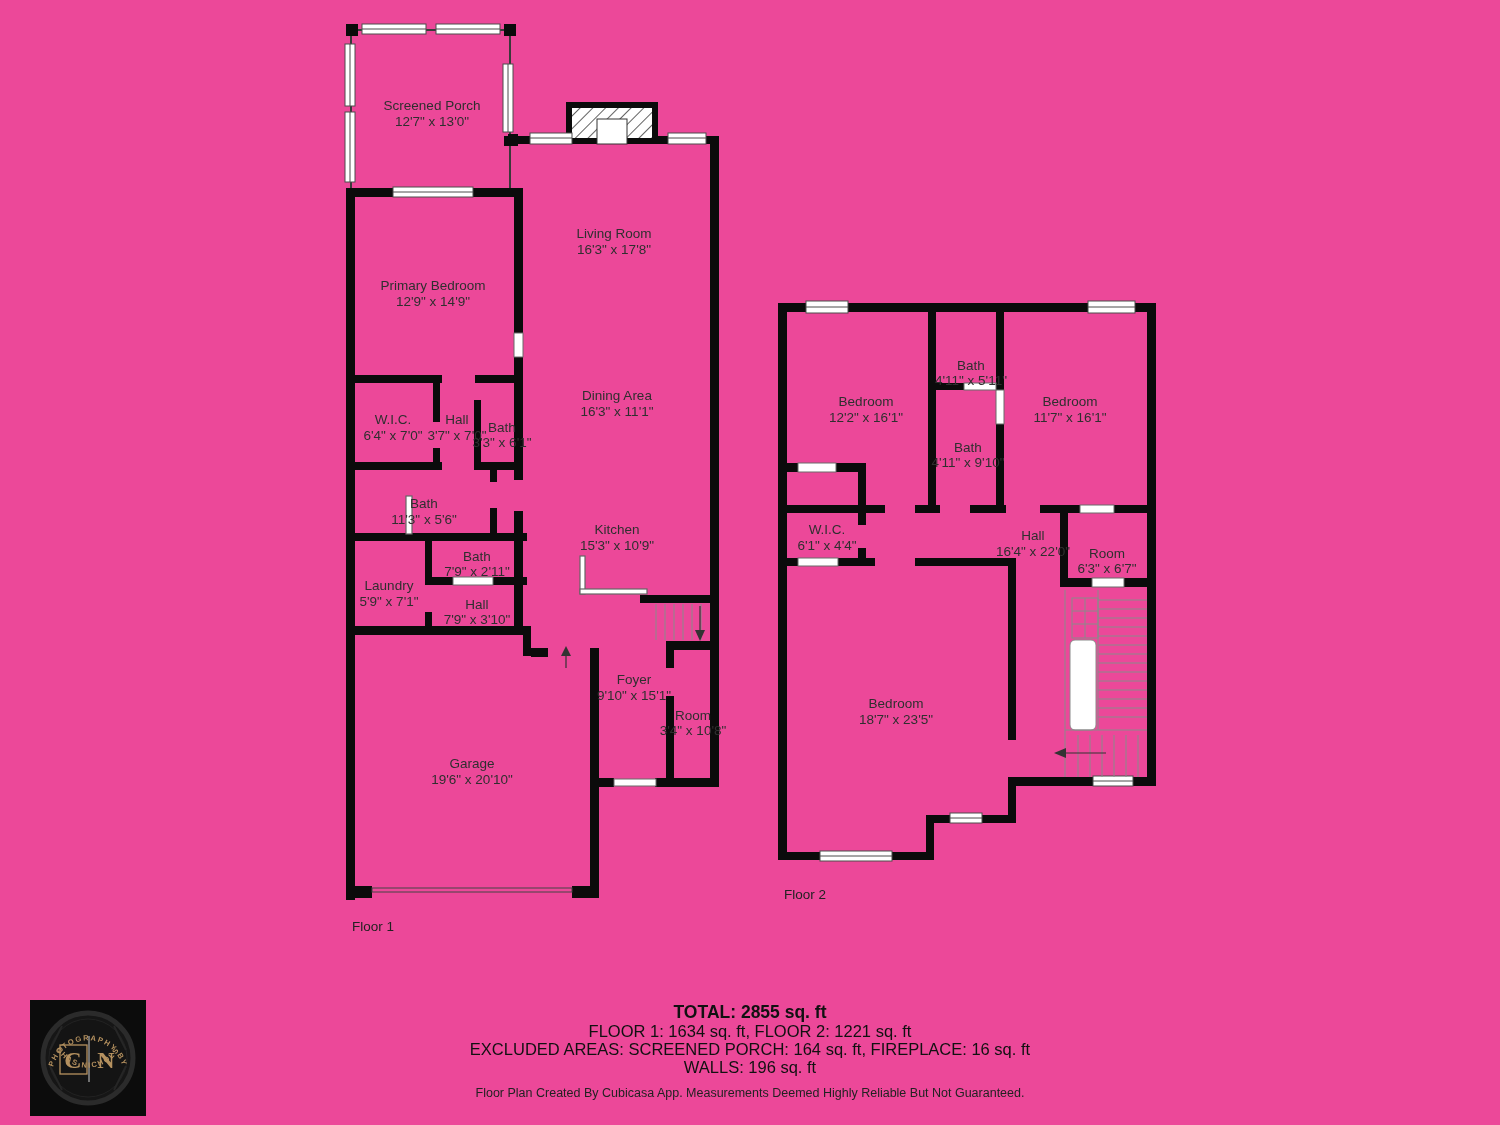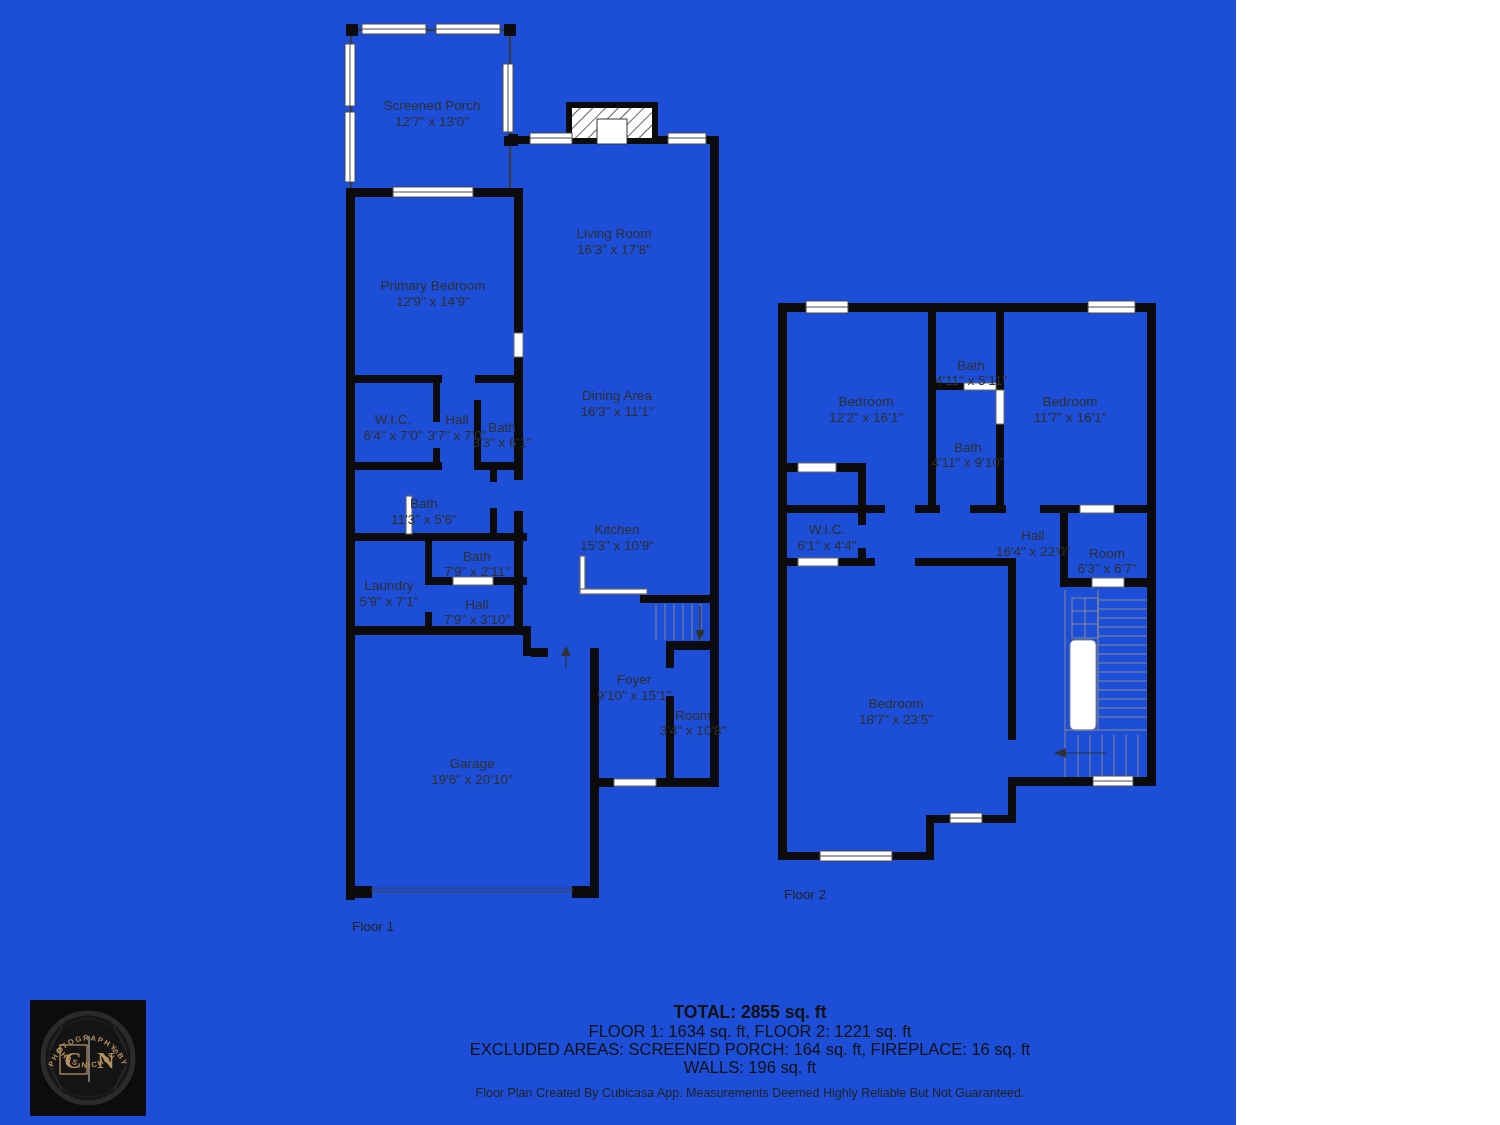--- a/index.html
+++ b/index.html
@@ -1,16 +1,16 @@
 <!DOCTYPE html>
 <html><head>
 <meta charset="utf-8">
 <style>
   html,body{margin:0;padding:0;background:#ffffff;}
-  .page{position:relative;width:1236px;height:1125px;background:#1d4ed8;overflow:hidden;
+  .page{position:relative;width:1500px;height:1125px;background:#ec4899;overflow:hidden;
         font-family:"Liberation Sans",sans-serif;}
   svg{position:absolute;left:0;top:0;}
   .rm{font-family:"Liberation Sans",sans-serif;font-size:13.5px;fill:#2f2f2f;}
   .mid{text-anchor:middle;}
   .fl{font-family:"Liberation Sans",sans-serif;font-size:13.5px;fill:#222;}
   .sumb{font-family:"Liberation Sans",sans-serif;font-size:17.5px;font-weight:bold;fill:#111;}
   .sum{font-family:"Liberation Sans",sans-serif;font-size:16.5px;fill:#111;}
   .disc{font-family:"Liberation Sans",sans-serif;font-size:12.5px;fill:#222;}
   .w{fill:#ffffff;stroke:#4d4d4d;stroke-width:1;}
   .wl{stroke:#4d4d4d;stroke-width:1;}

